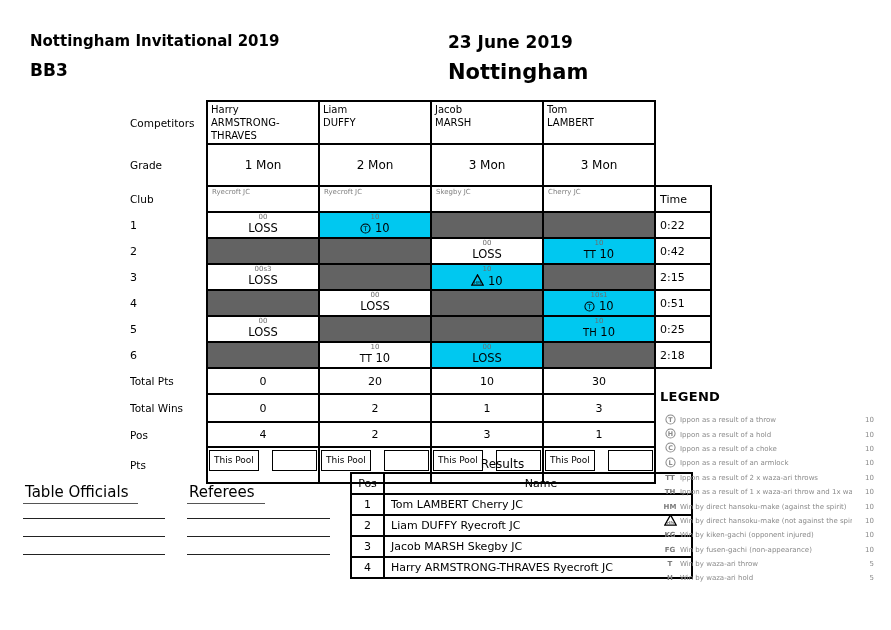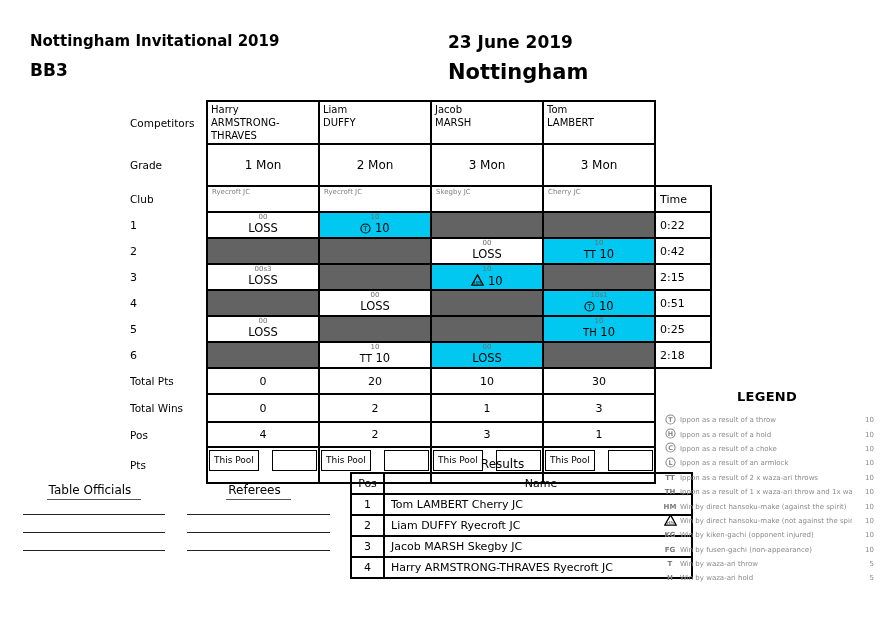--- a/index.html
+++ b/index.html
@@ -45,30 +45,30 @@
   .pts-box.r { width:46%; }
   
   .res-title { position:absolute; left:350px; top:457px; width:305px; text-align:center; font-size:12px; }
   #res-table { position:absolute; left:350px; top:472px; border-collapse:collapse; table-layout:fixed; }
   #res-table td { border:2px solid #000; font-size:11px; height:21px; }
   #res-table td.pos { text-align:center; width:33px; }
   #res-table td.nm { text-align:left; padding-left:6px; width:308px; }
   #res-table tr.hd td { text-align:center; font-size:11px; }
   
   #legend { position:absolute; left:660px; top:389px; width:214px; }
-  .leg-title { text-align:center; font-weight:700; font-size:13px; margin-bottom:9px; letter-spacing:.3px; }
+  .leg-title { font-weight:700; font-size:13px; margin-bottom:9px; letter-spacing:.3px; }
   .leg-row { display:flex; align-items:center; height:14.4px; }
   .leg-ic { width:20px; text-align:center; flex:none; color:#7a7a7a; font-size:7px; font-weight:600; }
   .leg-tx { flex:1; font-size:7px; color:#8a8a8a; white-space:nowrap; overflow:hidden; }
   .leg-val { width:22px; text-align:right; font-size:7px; color:#8a8a8a; flex:none; }
   
   .sig-col { position:absolute; top:483px; }
   #sig-officials { left:23px; width:142px; }
   #sig-referees { left:187px; width:143px; }
-  .sig-title { font-size:12px; text-align:center; }
+  .sig-title { font-size:15px; }
   .sig-title span { border-bottom:1.5px solid #555; padding:0 10px 2px 2px; }
   .sig-line { border-bottom:1.5px solid #222; height:18px; }
   .sig-line:first-of-type { margin-top:14px; }
 </style>
 </head>
 <body>
 
 <div id="page">
 
   <div class="evt-title">Nottingham Invitational 2019</div>

